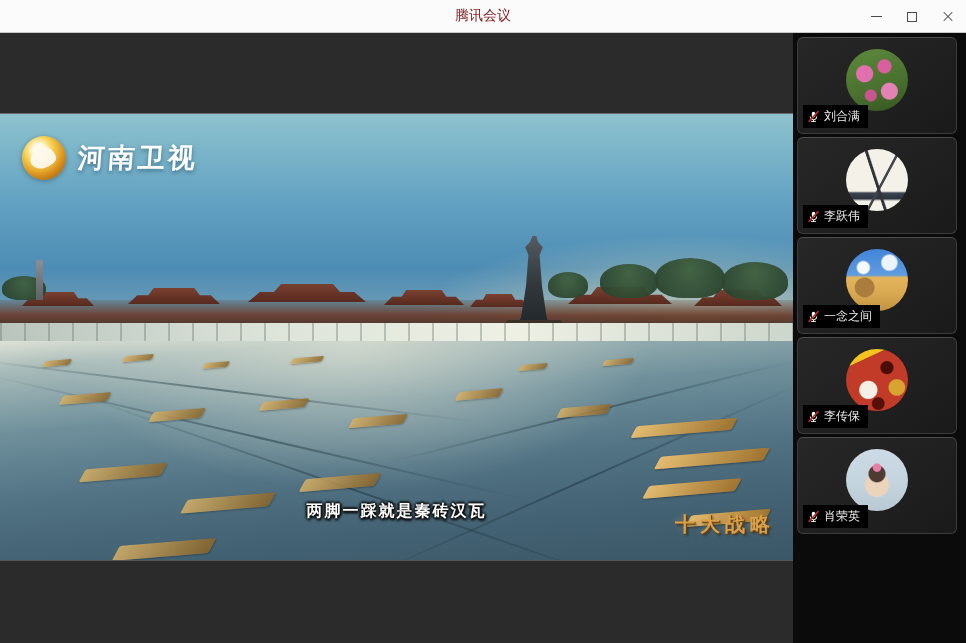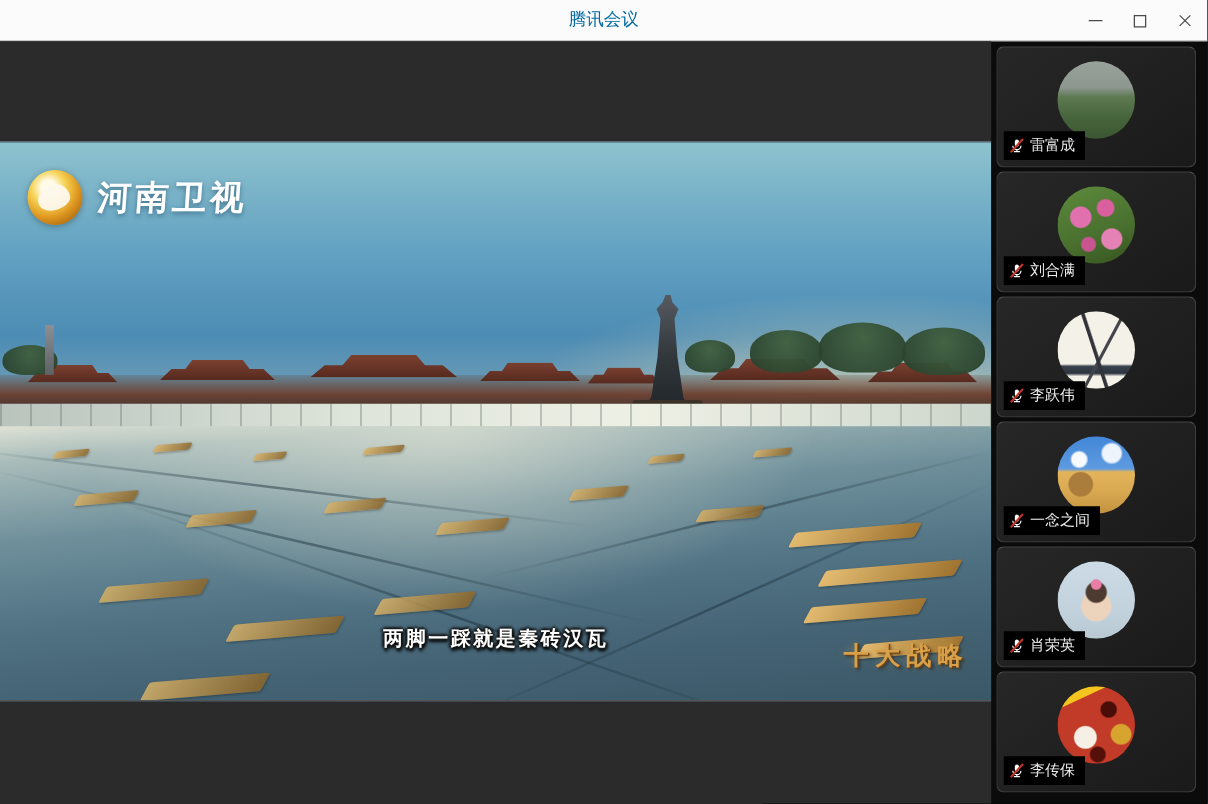--- a/index.html
+++ b/index.html
@@ -2,21 +2,21 @@
 <html><head>
 <meta charset="utf-8">
 <style>
   * { margin:0; padding:0; box-sizing:border-box; }
   html,body { width:966px; height:643px; overflow:hidden; background:#000;
               font-family:"Liberation Sans","DejaVu Sans",sans-serif; }
 
   
   .titlebar { position:relative; width:966px; height:33px; background:#fbfbfb;
               border-bottom:1px solid #c9c9c9; display:flex; align-items:center; justify-content:center; }
-  .titlebar .title { font-size:14px; color:#0369a1; }
+  .titlebar .title { font-size:14px; color:#7f1d1d; }
   .win-controls { position:absolute; right:0; top:0; height:33px; display:flex; }
   .win-btn { width:36px; height:33px; display:flex; align-items:center; justify-content:center; cursor:default; }
   .ico-min { width:11px; height:1px; background:#4a4a4a; display:block; }
   .ico-max { width:10px; height:10px; border:1px solid #4a4a4a; display:block; }
   .ico-close { position:relative; width:12px; height:12px; display:block; }
   .ico-close i { position:absolute; left:0; top:5px; width:12px; height:1px; background:#4a4a4a; }
   .ico-close i:nth-child(1){ transform:rotate(45deg); }
   .ico-close i:nth-child(2){ transform:rotate(-45deg); }
 
   
@@ -212,33 +212,20 @@
 
       <div class="watermark">
         <div class="wm1">十大战略</div>
       </div>
 
     </div>
   </div>
 
   <div class="sidebar">
 
-    <div class="tile">
-      <span class="avatar avatar-0"></span>
-      <span class="name-tag">
-        <svg class="mic" viewBox="0 0 16 16" width="13" height="13">
-            <rect x="6" y="2" width="4" height="7" rx="2" fill="#fff"></rect>
-            <path d="M4 8a4 4 0 0 0 8 0" stroke="#fff" fill="none" stroke-width="1.2"></path>
-            <line x1="8" y1="12" x2="8" y2="14" stroke="#fff" stroke-width="1.2"></line>
-            <line x1="5" y1="14" x2="11" y2="14" stroke="#fff" stroke-width="1.2"></line>
-            <line x1="2" y1="14.5" x2="14" y2="1.5" stroke="#c43427" stroke-width="2"></line>
-          </svg>
-        <span class="pname">雷富成</span>
-      </span>
-    </div>
 
     <div class="tile">
       <span class="avatar avatar-1"></span>
       <span class="name-tag">
         <svg class="mic" viewBox="0 0 16 16" width="13" height="13">
             <rect x="6" y="2" width="4" height="7" rx="2" fill="#fff"></rect>
             <path d="M4 8a4 4 0 0 0 8 0" stroke="#fff" fill="none" stroke-width="1.2"></path>
             <line x1="8" y1="12" x2="8" y2="14" stroke="#fff" stroke-width="1.2"></line>
             <line x1="5" y1="14" x2="11" y2="14" stroke="#fff" stroke-width="1.2"></line>
             <line x1="2" y1="14.5" x2="14" y2="1.5" stroke="#c43427" stroke-width="2"></line>
@@ -269,41 +256,41 @@
             <path d="M4 8a4 4 0 0 0 8 0" stroke="#fff" fill="none" stroke-width="1.2"></path>
             <line x1="8" y1="12" x2="8" y2="14" stroke="#fff" stroke-width="1.2"></line>
             <line x1="5" y1="14" x2="11" y2="14" stroke="#fff" stroke-width="1.2"></line>
             <line x1="2" y1="14.5" x2="14" y2="1.5" stroke="#c43427" stroke-width="2"></line>
           </svg>
         <span class="pname">一念之间</span>
       </span>
     </div>
 
     <div class="tile">
+      <span class="avatar avatar-4"></span>
+      <span class="name-tag">
+        <svg class="mic" viewBox="0 0 16 16" width="13" height="13">
+            <rect x="6" y="2" width="4" height="7" rx="2" fill="#fff"></rect>
+            <path d="M4 8a4 4 0 0 0 8 0" stroke="#fff" fill="none" stroke-width="1.2"></path>
+            <line x1="8" y1="12" x2="8" y2="14" stroke="#fff" stroke-width="1.2"></line>
+            <line x1="5" y1="14" x2="11" y2="14" stroke="#fff" stroke-width="1.2"></line>
+            <line x1="2" y1="14.5" x2="14" y2="1.5" stroke="#c43427" stroke-width="2"></line>
+          </svg>
+        <span class="pname">李传保</span>
+      </span>
+    </div>
+
+    <div class="tile">
       <span class="avatar avatar-5"></span>
       <span class="name-tag">
         <svg class="mic" viewBox="0 0 16 16" width="13" height="13">
             <rect x="6" y="2" width="4" height="7" rx="2" fill="#fff"></rect>
             <path d="M4 8a4 4 0 0 0 8 0" stroke="#fff" fill="none" stroke-width="1.2"></path>
             <line x1="8" y1="12" x2="8" y2="14" stroke="#fff" stroke-width="1.2"></line>
             <line x1="5" y1="14" x2="11" y2="14" stroke="#fff" stroke-width="1.2"></line>
             <line x1="2" y1="14.5" x2="14" y2="1.5" stroke="#c43427" stroke-width="2"></line>
           </svg>
         <span class="pname">肖荣英</span>
-      </span>
-    </div>
-
-    <div class="tile">
-      <span class="avatar avatar-4"></span>
-      <span class="name-tag">
-        <svg class="mic" viewBox="0 0 16 16" width="13" height="13">
-            <rect x="6" y="2" width="4" height="7" rx="2" fill="#fff"></rect>
-            <path d="M4 8a4 4 0 0 0 8 0" stroke="#fff" fill="none" stroke-width="1.2"></path>
-            <line x1="8" y1="12" x2="8" y2="14" stroke="#fff" stroke-width="1.2"></line>
-            <line x1="5" y1="14" x2="11" y2="14" stroke="#fff" stroke-width="1.2"></line>
-            <line x1="2" y1="14.5" x2="14" y2="1.5" stroke="#c43427" stroke-width="2"></line>
-          </svg>
-        <span class="pname">李传保</span>
       </span>
     </div>
 
   </div>
 </div>
 
 </body></html>

